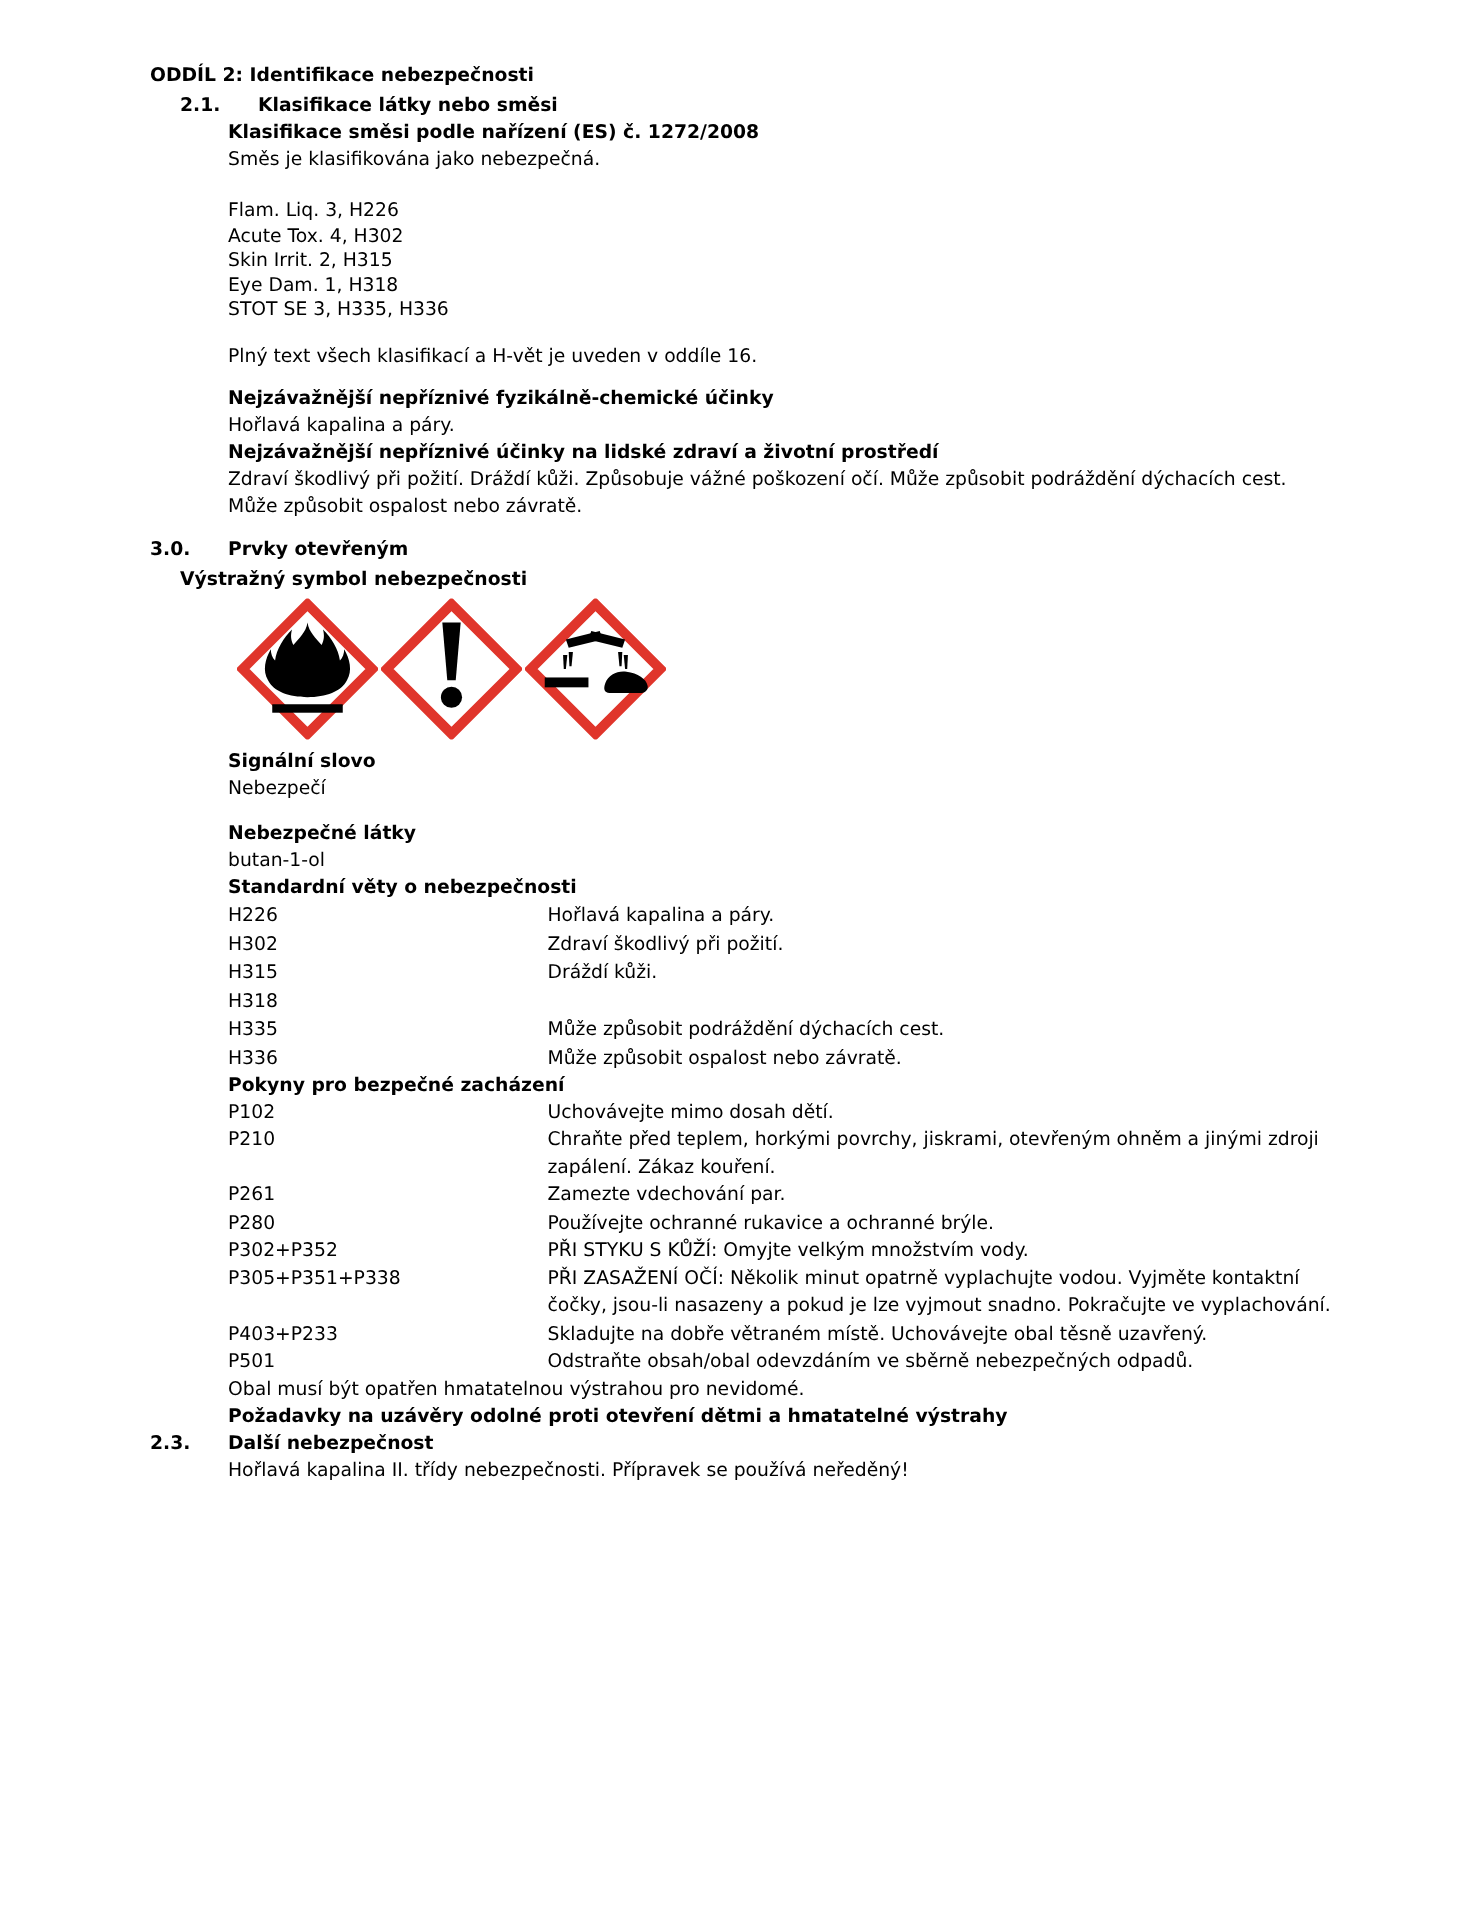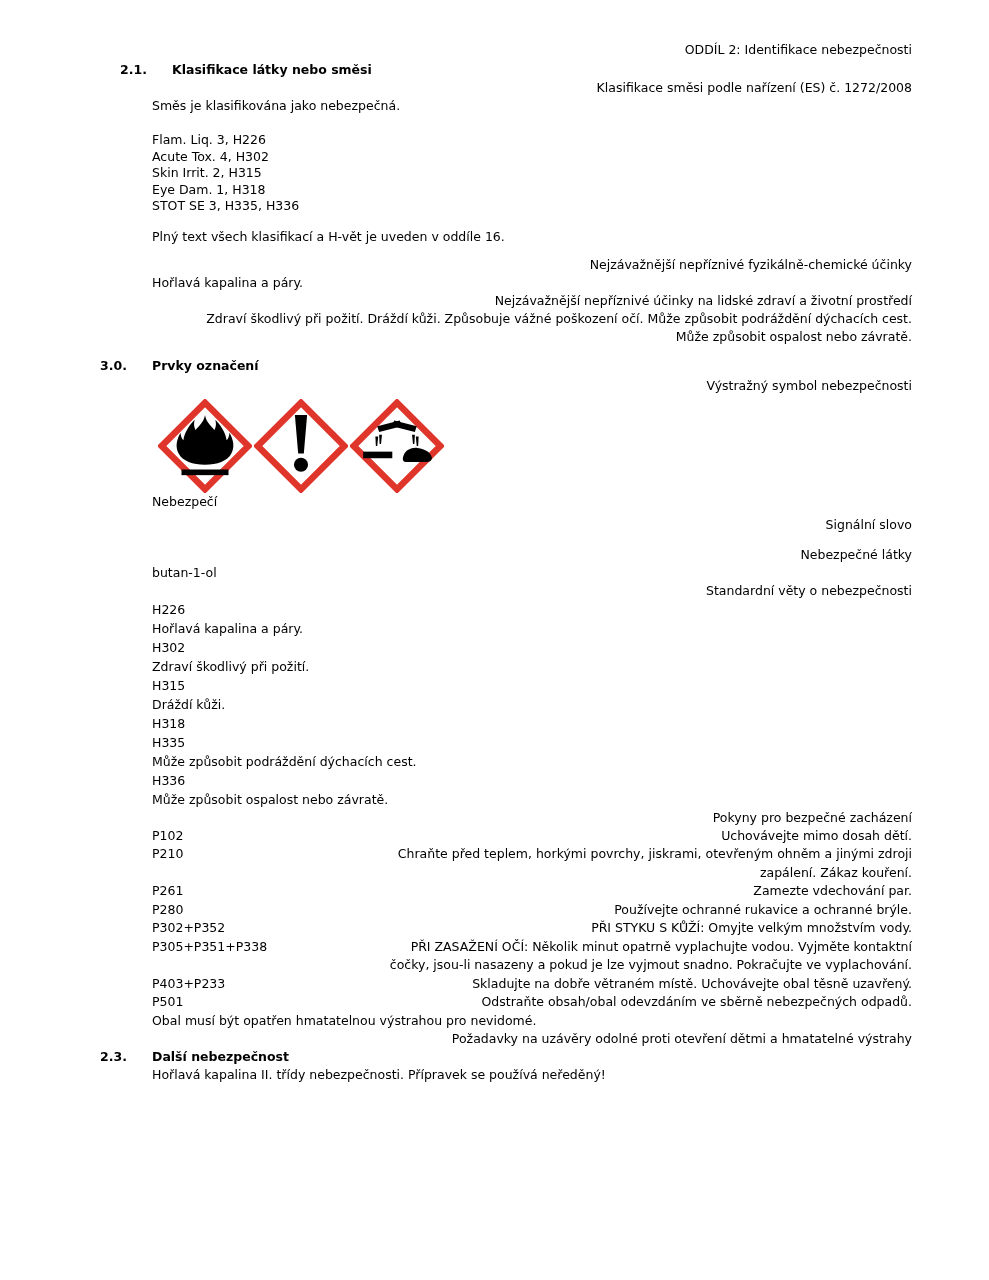--- a/index.html
+++ b/index.html
@@ -2,32 +2,32 @@
 <html><head>
 <meta charset="utf-8">
 <style>
   html,body{margin:0;padding:0;}
   body{
     width:989px;height:1280px;background:#ffffff;color:#000;
     font-family:"DejaVu Sans","Liberation Sans",sans-serif;
     font-size:12.5px;position:relative;overflow:hidden;
   }
   .doc{position:absolute;left:100px;top:41px;width:812px;}
-  .b{font-weight:normal;text-align:right;}
+  .b{font-weight:bold;}
   .line{line-height:18px;}
   .ind{margin-left:52px;}
   .numrow{position:relative;line-height:18px;}
   .numrow .num{position:absolute;left:0;top:0;font-weight:bold;}
   .numrow .ttl{margin-left:52px;font-weight:bold;display:block;}
   .cls-line{line-height:16.5px;}
   .srow{display:flex;line-height:18.5px;}
   .srow .code{width:213px;flex-shrink:0;}
   .srow .desc{flex:1;}
-  .hrow{line-height:19px;flex-direction:column;}
-  .wrap{white-space:pre-line;text-align:right;}
+  .hrow{line-height:19px;}
+  .wrap{white-space:pre-line;}
   .mt2{margin-top:2px;margin-left:20px;}.mt5{margin-top:5px;}
   .mt10{margin-top:10px;}.mt11{margin-top:11px;}.mt12{margin-top:12px;}
   .mt13{margin-top:13px;}.mt17{margin-top:17px;}
   .picto-row{margin-left:58px;margin-top:4px;display:flex;gap:2px;}
   .picto{width:94px;height:94px;display:block;}
   .picto-frame{fill:#ffffff;stroke:#e0352b;stroke-width:7;}
   .picto-sym{fill:#000000;}
 </style>
 </head>
 <body>
@@ -55,21 +55,21 @@
   <div class="line ind mt13">Plný text všech klasifikací a H-vět je uveden v oddíle 16.</div>
 
   <div class="line b ind mt10">Nejzávažnější nepříznivé fyzikálně-chemické účinky</div>
   <div class="line ind">Hořlavá kapalina a páry.</div>
   <div class="line b ind">Nejzávažnější nepříznivé účinky na lidské zdraví a životní prostředí</div>
   <div class="line ind wrap">Zdraví škodlivý při požití. Dráždí kůži. Způsobuje vážné poškození očí. Může způsobit podráždění dýchacích cest.
 Může způsobit ospalost nebo závratě.</div>
 
   <div class="numrow mt11">
     <span class="num">3.0.</span>
-    <span class="ttl">Prvky označení</span>
+    <span class="ttl">Prvky otevřeným</span>
   </div>
 
   <div class="line b ind mt2">Výstražný symbol nebezpečnosti</div>
 
   <div class="picto-row">
     <svg class="picto" viewBox="0 0 100 100">
       <path class="picto-frame" d="M50 4 L96 50 L50 96 L4 50 Z"></path>
       <path class="picto-sym" d="M50 17 C51 24 56 28 60 33 C62 29 62 26 61 22 C67 28 72 36 73 44 C75 42 76 39 76 36 C80 43 82 51 78 58 C74 66 63 70 50 70 C37 70 26 66 22 58 C18 51 20 43 24 36 C24 39 25 42 27 44 C28 36 33 28 39 22 C38 26 38 29 40 33 C44 28 49 24 50 17 Z"></path>
       <rect class="picto-sym" x="25" y="75" width="50" height="6"></rect>
     </svg>
@@ -86,22 +86,22 @@
         <polygon points="31,38 34,38 33,48 31.5,48"></polygon>
         <polygon points="27,40 30,40 29,50 27.5,50"></polygon>
         <polygon points="66,38 69,38 68.5,48 67,48"></polygon>
         <polygon points="70,40 73,40 72.5,50 71,50"></polygon>
         <rect x="14" y="56" width="31" height="7"></rect>
         <path d="M57 60 C59 54 66 51 72 52 C80 53 86 57 87 62 C87.5 65 85 67 82 67 L60 67 C56 67 55.5 64 57 60 Z"></path>
       </g>
     </svg>
   </div>
 
+  <div class="line b ind mt5">Signální slovo</div>
   <div class="line ind">Nebezpečí</div>
-  <div class="line b ind mt5">Signální slovo</div>
 
   <div class="line b ind mt12">Nebezpečné látky</div>
   <div class="line ind">butan-1-ol</div>
 
   <div class="line b ind">Standardní věty o nebezpečnosti</div>
   <div class="ind">
     <div class="srow hrow">
       <span class="code">H226</span>
       <span class="desc">Hořlavá kapalina a páry.</span>
     </div>

